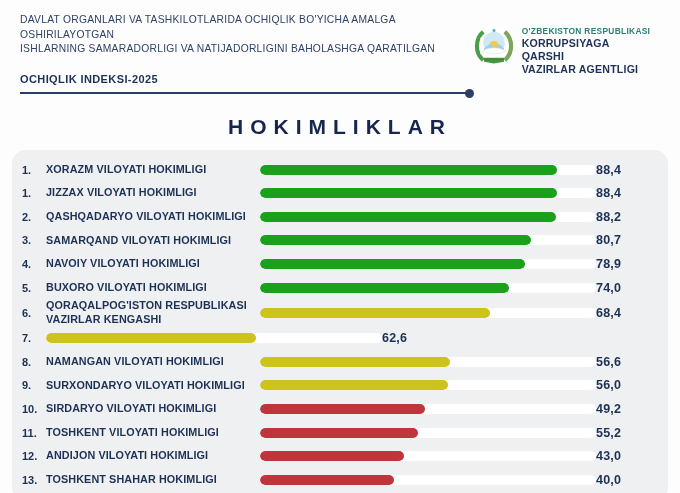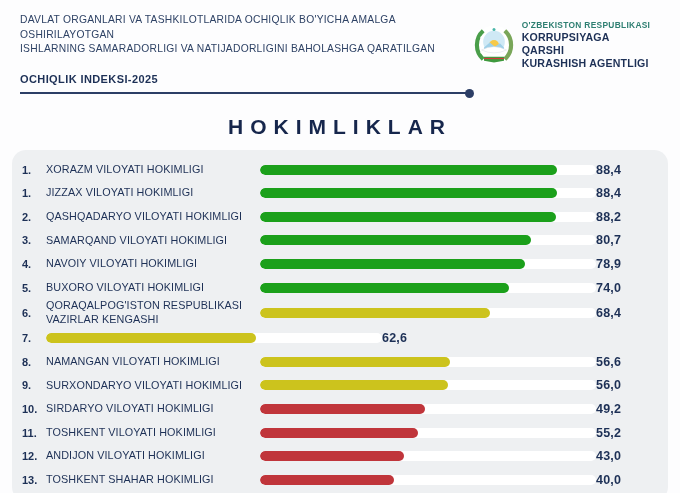--- a/index.html
+++ b/index.html
@@ -14,34 +14,34 @@
 
   
   .header { display:flex; justify-content:space-between; align-items:flex-start; padding:13px 27px 0 20px; }
   .hdr-left { width:458px; }
   .hdr-para { font-size:10.3px; font-weight:500; letter-spacing:.25px; line-height:1.42; color:#2e4265; }
   .hdr-bold { font-size:11px; font-weight:800; letter-spacing:.4px; color:#1d3056; margin-top:16px; }
   .divider { display:flex; align-items:center; margin-top:4px; }
   .divider-line { flex:1; height:2px; background:#2c3e66; }
   .divider-dot { width:9px; height:9px; border-radius:50%; background:#2c3e66; margin-left:-1px; flex:none; }
 
-  .hdr-right { display:flex; align-items:center; gap:8px; margin-top:7px; }
+  .hdr-right { display:flex; gap:8px; margin-top:13px; }
   .logo { width:40px; height:40px; flex:none; }
   .agency { display:flex; flex-direction:column; }
   .agency-l1 { font-size:8.4px; font-weight:700; letter-spacing:.3px; color:#2e7f72; margin-bottom:1px; }
   .agency-l2 { font-size:10.6px; font-weight:800; letter-spacing:.2px; color:#1d3056; line-height:1.22; }
 
   
   .title { text-align:center; font-size:21px; font-weight:800; letter-spacing:7px; color:#16264c; margin:17px 0 11px 0; }
 
   
   .card { margin:0 12px; background:#eef0f2; border-radius:14px; padding:8px 10px 9px 10px; }
   .row { display:flex; align-items:center; min-height:23.6px; }
   .rank { width:24px; font-size:11px; font-weight:700; color:#1d3056; flex:none; }
-  .label { width:214px; font-size:10.8px; font-weight:400; letter-spacing:.1px; color:#1d3056; line-height:1.25; padding-right:4px; flex:none; }
+  .label { width:214px; font-size:10.8px; font-weight:700; letter-spacing:.1px; color:#1d3056; line-height:1.25; padding-right:4px; flex:none; }
   .track { width:336px; height:10px; background:#ffffff; border-radius:5px; overflow:hidden; flex:none; }
   .bar { height:100%; border-radius:5px; }
   .value { flex:1; text-align:left; font-size:12.5px; font-weight:700; color:#1d3056; letter-spacing:.2px; }
 </style>
 </head>
 <body>
 
 <div class="page">
 
   <div class="header">
@@ -67,21 +67,21 @@
         <circle cx="24" cy="24" r="6" fill="#f7c948"></circle>
         <path d="M12,27 L19,21 L25,26 L31,22 L36,27 L36,30 L12,30 Z" fill="#9fd0e8"></path>
         <path d="M9,30 Q24,22 39,30 Q24,37 9,30 Z" fill="#ffffff" stroke="#d8dee4" stroke-width="0.6"></path>
         <path d="M12,38 L36,38 L36,43 L24,45 L12,43 Z" fill="#3f9a3f"></path>
         <rect x="12" y="39.5" width="24" height="1.4" fill="#d23c3c"></rect>
         <circle cx="24" cy="5.5" r="1.8" fill="#49b6a9"></circle>
       </svg>
       <div class="agency">
         <div class="agency-l1">O'ZBEKISTON RESPUBLIKASI</div>
         <div class="agency-l2">KORRUPSIYAGA QARSHI</div>
-        <div class="agency-l2">KURASHISH AGENTLIGI</div>
+        <div class="agency-l2">VAZIRLAR AGENTLIGI</div>
       </div>
     </div>
   </div>
 
   <div class="title">HOKIMLIKLAR</div>
 
   <div class="card">
     <div>
   <div class="row">
     <span class="rank">1.</span>

